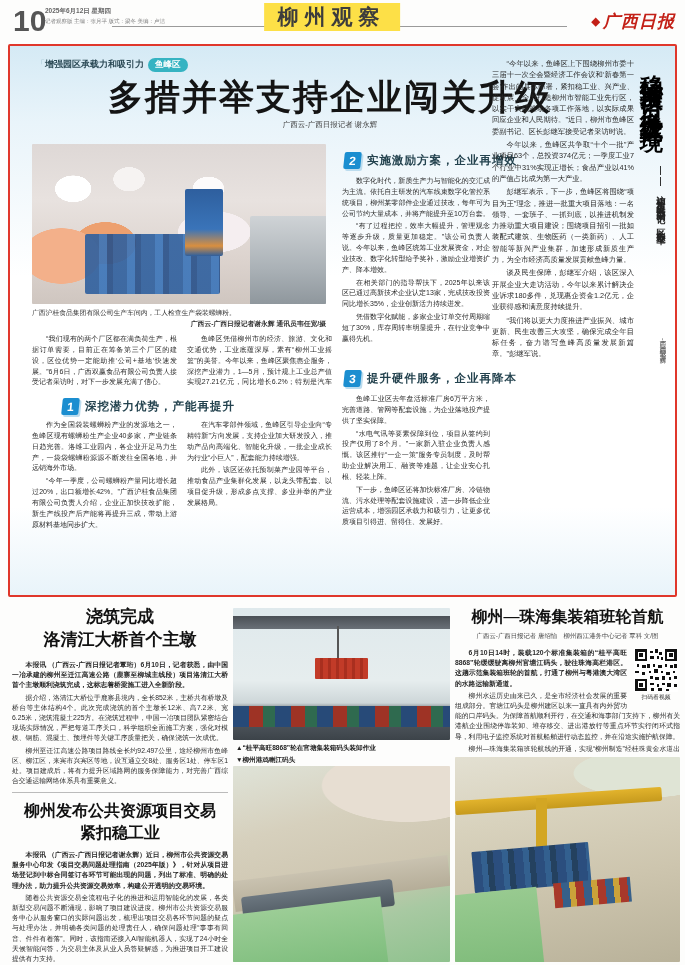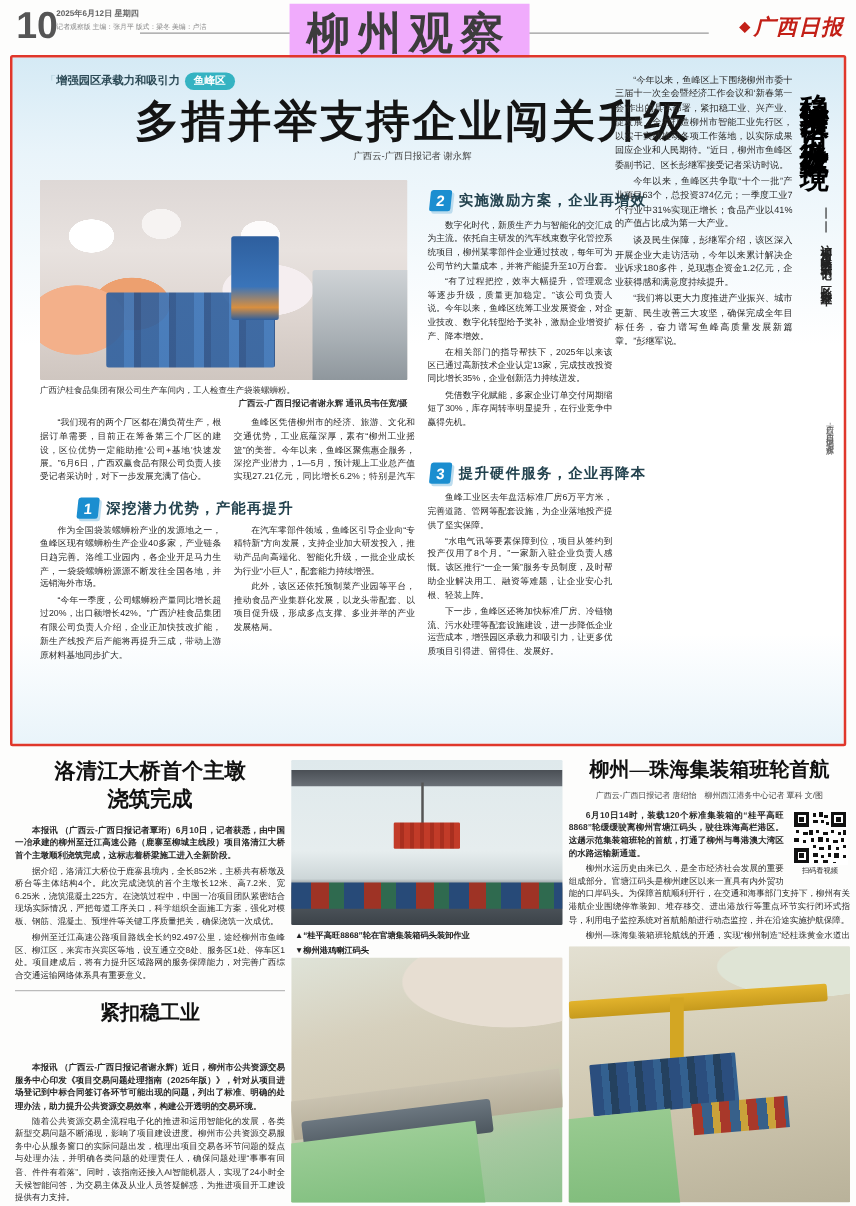--- a/index.html
+++ b/index.html
@@ -12,22 +12,22 @@
   }
   
   #hdr { position:absolute; left:0; top:0; width:685px; height:44px; }
   .pageno { position:absolute; left:13px; top:4px; font-size:30px; font-weight:700; color:#555; font-family:"Liberation Sans",sans-serif;}
   .dateblk { position:absolute; left:45px; top:7px; width:210px; color:#777; }
   .dateblk .d1 { font-size:6.5px; font-weight:700; color:#666;}
   .dateblk .d2 { font-size:5.5px; margin-top:2px; color:#888;}
   .secline { position:absolute; left:112px; right:118px; top:26px; border-top:1.5px solid #9a9a9a; }
   .sectitle {
     position:absolute; left:50%; top:3px; transform:translateX(-58%);
-    background:#f0abfc; padding:0 14px; font-family:"Liberation Serif",serif;
-    font-size:35px; font-weight:900; letter-spacing:6px; color:#3c3c3c;
+    background:#fde047; padding:0 14px; font-family:"Liberation Serif",serif;
+    font-size:21px; font-weight:900; letter-spacing:6px; color:#3c3c3c;
   }
   .brand { position:absolute; right:10px; top:10px; font-family:"Liberation Serif",serif;
     font-size:17px; font-weight:900; font-style:italic; color:#c32017; letter-spacing:1px;}
   .brand .dia { font-style:normal; font-size:11px; vertical-align:2px; margin-right:2px;}
   
   #mainbox {
     position:absolute; left:8px; top:44px; width:669px; height:553px;
     border:2.5px solid #e0372b; border-radius:2px;
     background:linear-gradient(180deg,#d5eaf5 0%, #e9f4fa 14%, #ffffff 42%, #ffffff 84%, #e9f4fa 100%);
     overflow:hidden;
@@ -196,43 +196,45 @@
     </div>
     <div class="txtblk" style="left:332px; top:348px; width:148px; height:192px;">
       <p>鱼峰工业区去年盘活标准厂房6万平方米，完善道路、管网等配套设施，为企业落地投产提供了坚实保障。</p>
       <p>“水电气讯等要素保障到位，项目从签约到投产仅用了8个月。”一家新入驻企业负责人感慨。该区推行“一企一策”服务专员制度，及时帮助企业解决用工、融资等难题，让企业安心扎根、轻装上阵。</p>
       <p>下一步，鱼峰区还将加快标准厂房、冷链物流、污水处理等配套设施建设，进一步降低企业运营成本，增强园区承载力和吸引力，让更多优质项目引得进、留得住、发展好。</p>
     </div>
 
     <div class="txtblk" style="left:482px; top:12px; width:142px; height:528px; font-size:7.3px;">
       <p>“今年以来，鱼峰区上下围绕柳州市委十三届十一次全会暨经济工作会议和‘新春第一会’作出的具体部署，紧扣稳工业、兴产业、促发展，全力打造柳州市智能工业先行区，以实干实绩推动各项工作落地，以实际成果回应企业和人民期待。”近日，柳州市鱼峰区委副书记、区长彭继军接受记者采访时说。</p>
       <p>今年以来，鱼峰区共争取“十个一批”产业项目63个，总投资374亿元；一季度工业7个行业中31%实现正增长；食品产业以41%的产值占比成为第一大产业。</p>
+      <p>彭继军表示，下一步，鱼峰区将围绕“项目为王”理念，推进一批重大项目落地：一名领导、一套班子、一抓到底，以推进机制发力推动重大项目建设；围绕项目招引一批如装配式建筑、生物医药（一类新药）、人工智能等新兴产业集群，加速形成新质生产力，为全市经济高质量发展贡献鱼峰力量。</p>
       <p>谈及民生保障，彭继军介绍，该区深入开展企业大走访活动，今年以来累计解决企业诉求180多件，兑现惠企资金1.2亿元，企业获得感和满意度持续提升。</p>
       <p>“我们将以更大力度推进产业振兴、城市更新、民生改善三大攻坚，确保完成全年目标任务，奋力谱写鱼峰高质量发展新篇章。”彭继军说。</p>
     </div>
 
     <div id="vhead">
       <div class="vt">稳经济推项目 促升级优环境</div>
       <div class="vs">——访柳州市鱼峰区委副书记、区长彭继军</div>
       <div class="vb">广西云-广西日报记者 谢永辉</div>
     </div>
   </div>
 
   <div class="bl-h" style="left:12px; top:606px; width:216px; font-size:17px;">
+    <div>浇筑完成</div>
     <div>洛清江大桥首个主墩</div>
-    <div>浇筑完成</div>
   </div>
   <div class="bl-body" style="left:12px; top:660px; width:216px; height:126px;">
     <p class="lead">本报讯 （广西云-广西日报记者覃珩）6月10日，记者获悉，由中国一冶承建的柳州至迁江高速公路（鹿寨至柳城主线段）项目洛清江大桥首个主墩顺利浇筑完成，这标志着桥梁施工进入全新阶段。</p>
     <p>据介绍，洛清江大桥位于鹿寨县境内，全长852米，主桥共有桥墩及桥台等主体结构4个。此次完成浇筑的首个主墩长12米、高7.2米、宽6.25米，浇筑混凝土225方。在浇筑过程中，中国一冶项目团队紧密结合现场实际情况，严把每道工序关口，科学组织全面施工方案，强化对模板、钢筋、混凝土、预埋件等关键工序质量把关，确保浇筑一次成优。</p>
     <p>柳州至迁江高速公路项目路线全长约92.497公里，途经柳州市鱼峰区、柳江区，来宾市兴宾区等地，设互通立交8处、服务区1处、停车区1处。项目建成后，将有力提升区域路网的服务保障能力，对完善广西综合交通运输网络体系具有重要意义。</p>
   </div>
   <div class="divline" style="left:12px; top:792px; width:216px;"></div>
 
   <div class="bl-h" style="left:12px; top:800px; width:216px; font-size:16px;">
+    <div>柳州发布公共资源项目交易</div>
     <div>紧扣稳工业</div>
   </div>
   <div class="bl-body" style="left:12px; top:850px; width:216px; height:112px;">
     <p class="lead">本报讯 （广西云-广西日报记者谢永辉）近日，柳州市公共资源交易服务中心印发《项目交易问题处理指南（2025年版）》，针对从项目进场登记到中标合同签订各环节可能出现的问题，列出了标准、明确的处理办法，助力提升公共资源交易效率，构建公开透明的交易环境。</p>
     <p>随着公共资源交易全流程电子化的推进和运用智能化的发展，各类新型交易问题不断涌现，影响了项目建设进度。柳州市公共资源交易服务中心从服务窗口的实际问题出发，梳理出项目交易各环节问题的疑点与处理办法，并明确各类问题的处理责任人，确保问题处理“事事有回音、件件有着落”。同时，该指南还接入AI智能机器人，实现了24小时全天候智能问答，为交易主体及从业人员答疑解惑，为推进项目开工建设提供有力支持。</p>
 
   </div>
 
   <div class="photo" id="photo-crane">
     <div class="boom"></div>

